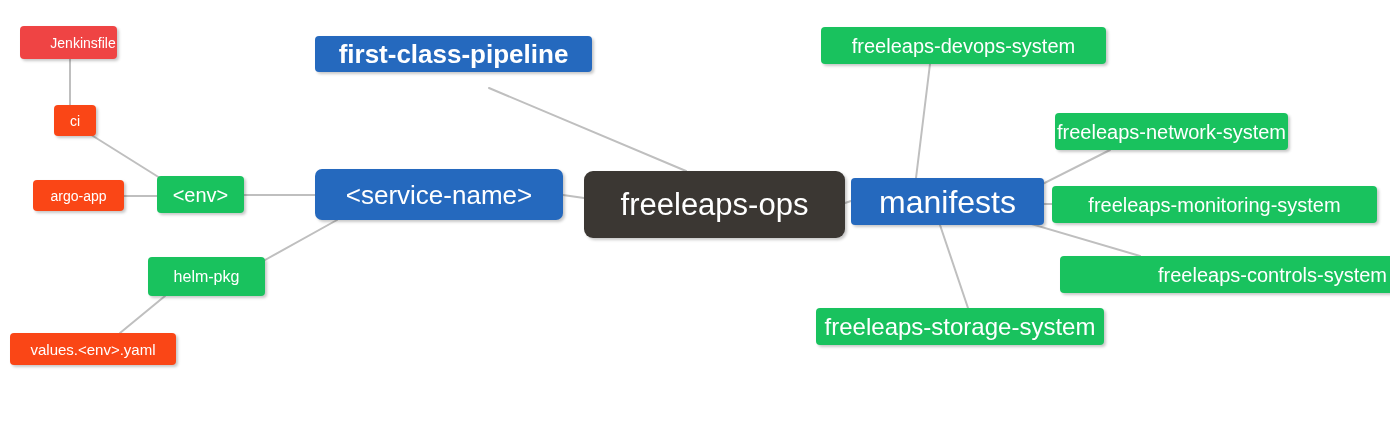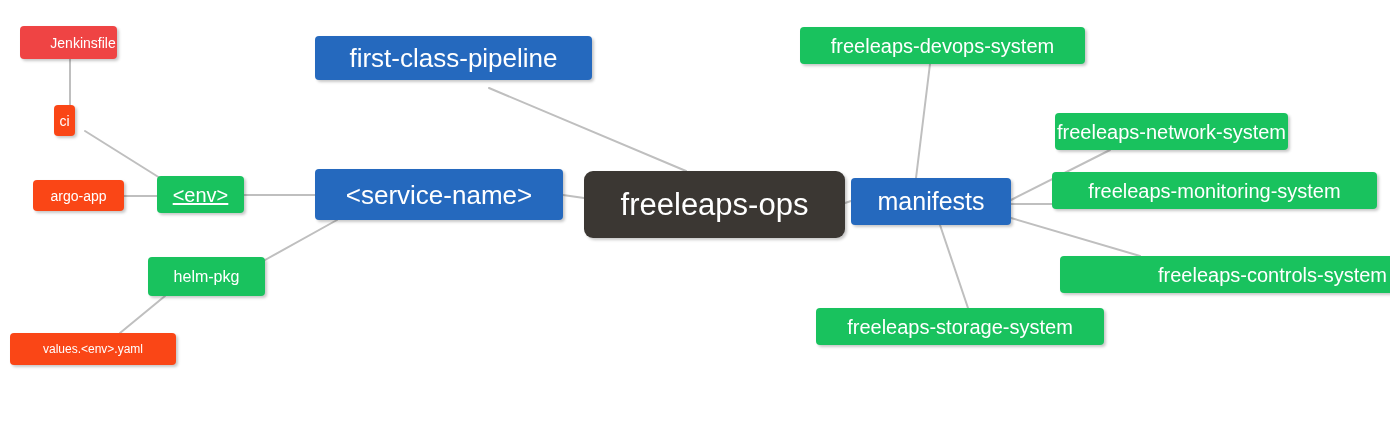--- a/index.html
+++ b/index.html
@@ -68,56 +68,56 @@
       <line x1="916" y1="178" x2="930" y2="64" stroke="#bfbfbf" stroke-width="2" stroke-linecap="round"></line>
       <line x1="1011" y1="200" x2="1110" y2="150" stroke="#bfbfbf" stroke-width="2" stroke-linecap="round"></line>
       <line x1="1011" y1="204" x2="1052" y2="204" stroke="#bfbfbf" stroke-width="2" stroke-linecap="round"></line>
       <line x1="1011" y1="218" x2="1140" y2="256" stroke="#bfbfbf" stroke-width="2" stroke-linecap="round"></line>
       <line x1="940" y1="225" x2="968" y2="308" stroke="#bfbfbf" stroke-width="2" stroke-linecap="round"></line>
     </svg>
   <div id="node-layer">
       <div class="node orange" style="left: 20px; top: 26px; width: 97px; height: 33px; font-size: 14px;">
         <span>Jenkinsfile</span>
       </div>
-      <div class="node red" style="left: 54px; top: 105px; width: 21px; height: 31px; font-size: 14px;">
+      <div class="node red" style="left: 54px; top: 105px; width: 42px; height: 31px; font-size: 14px;">
         <span>ci</span>
       </div>
       <div class="node red" style="left: 33px; top: 180px; width: 91px; height: 31px; font-size: 14px;">
         <span>argo-app</span>
       </div>
-      <div class="node green" style="left: 157px; top: 176px; width: 87px; height: 37px; font-size: 20px; text-decoration: underline;">
+      <div class="node green" style="left: 157px; top: 176px; width: 87px; height: 37px; font-size: 20px;">
         <span>&lt;env&gt;</span>
       </div>
       <div class="node green" style="left: 148px; top: 257px; width: 117px; height: 39px; font-size: 16px;">
         <span>helm-pkg</span>
       </div>
-      <div class="node red" style="left: 10px; top: 333px; width: 166px; height: 32px; font-size: 12px;">
+      <div class="node red" style="left: 10px; top: 333px; width: 166px; height: 32px; font-size: 15px;">
         <span>values.&lt;env&gt;.yaml</span>
       </div>
-      <div class="node blue" style="left: 315px; top: 36px; width: 277px; height: 44px; font-size: 26px;">
+      <div class="node blue" style="left: 315px; top: 36px; width: 277px; height: 36px; font-size: 26px; font-weight: bold;">
         <span>first-class-pipeline</span>
       </div>
-      <div class="node blue" style="left: 315px; top: 169px; width: 248px; height: 51px; font-size: 26px;">
+      <div class="node blue" style="left: 315px; top: 169px; width: 248px; height: 51px; font-size: 26px; border-radius: 7px;">
         <span>&lt;service-name&gt;</span>
       </div>
       <div class="node root" style="left: 584px; top: 171px; width: 261px; height: 67px; font-size: 31px;">
         <span>freeleaps-ops</span>
       </div>
-      <div class="node blue" style="left: 851px; top: 178px; width: 160px; height: 47px; font-size: 25px;">
+      <div class="node blue" style="left: 851px; top: 178px; width: 193px; height: 47px; font-size: 32px;">
         <span>manifests</span>
       </div>
-      <div class="node green" style="left: 800px; top: 27px; width: 285px; height: 37px; font-size: 20px;">
+      <div class="node green" style="left: 821px; top: 27px; width: 285px; height: 37px; font-size: 20px;">
         <span>freeleaps-devops-system</span>
       </div>
       <div class="node green" style="left: 1055px; top: 113px; width: 233px; height: 37px; font-size: 20px;">
         <span>freeleaps-network-system</span>
       </div>
-      <div class="node green" style="left: 1052px; top: 172px; width: 325px; height: 37px; font-size: 20px;">
+      <div class="node green" style="left: 1052px; top: 186px; width: 325px; height: 37px; font-size: 20px;">
         <span>freeleaps-monitoring-system</span>
       </div>
       <div class="node green" style="left: 1060px; top: 256px; width: 337px; height: 37px; font-size: 20px; justify-content: flex-end;">
         <span>freeleaps-controls-system</span>
       </div>
-      <div class="node green" style="left: 816px; top: 308px; width: 288px; height: 37px; font-size: 20px; padding-left: 10px;">
+      <div class="node green" style="left: 816px; top: 308px; width: 288px; height: 37px; font-size: 24px; padding-left: 10px;">
         <span>freeleaps-storage-system</span>
       </div>
     </div>
 </div>
 
 </body></html>

